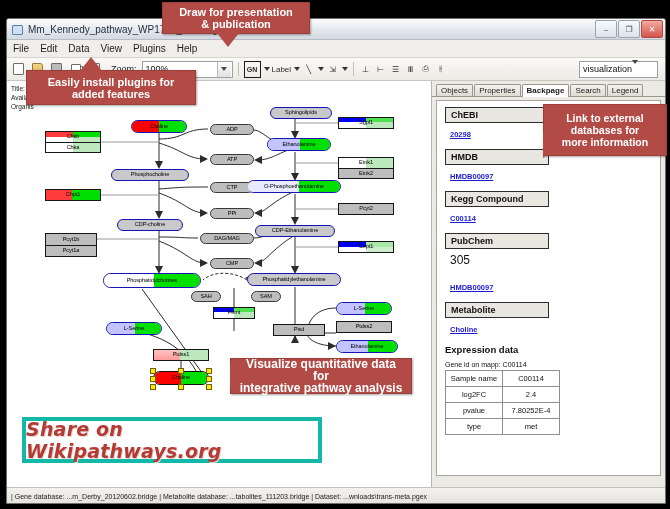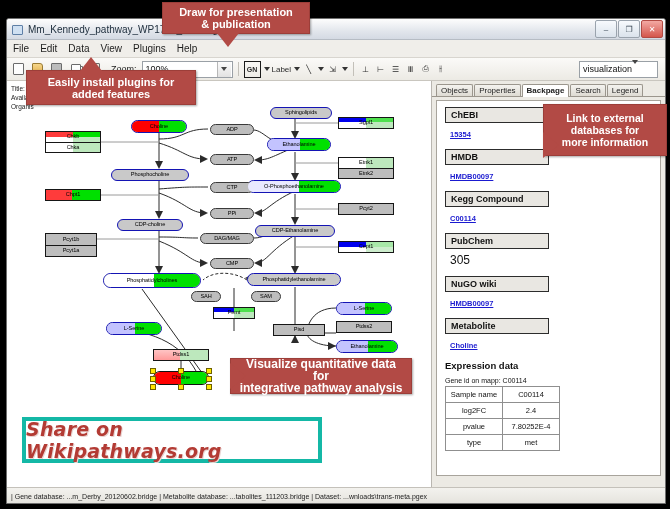--- a/index.html
+++ b/index.html
@@ -407,36 +407,35 @@
         <span class="tab">Objects</span>
         <span class="tab">Properties</span>
         <span class="tab active">Backpage</span>
         <span class="tab">Search</span>
         <span class="tab">Legend</span>
       </div>
 
       <div class="bpage">
         <div class="dbblock">
           <div class="dbhead">ChEBI</div>
-          <a class="dblink" href="#">15354</a>
+          <a class="dblink" href="#">20298</a>
         </div>
         <div class="dbblock">
           <div class="dbhead">HMDB</div>
           <a class="dblink" href="#">HMDB00097</a>
         </div>
         <div class="dbblock">
           <div class="dbhead">Kegg Compound</div>
           <a class="dblink" href="#">C00114</a>
         </div>
         <div class="dbblock">
           <div class="dbhead">PubChem</div>
           <span class="dbtext">305</span>
         </div>
         <div class="dbblock">
-          <div class="dbhead">NuGO wiki</div>
           <a class="dblink" href="#">HMDB00097</a>
         </div>
         <div class="dbblock">
           <div class="dbhead">Metabolite</div>
           <a class="dblink" href="#">Choline</a>
         </div>
 
         <div class="exphead">Expression data</div>
         <div class="geneid">Gene id on mapp: C00114</div>
         <table class="expr">

